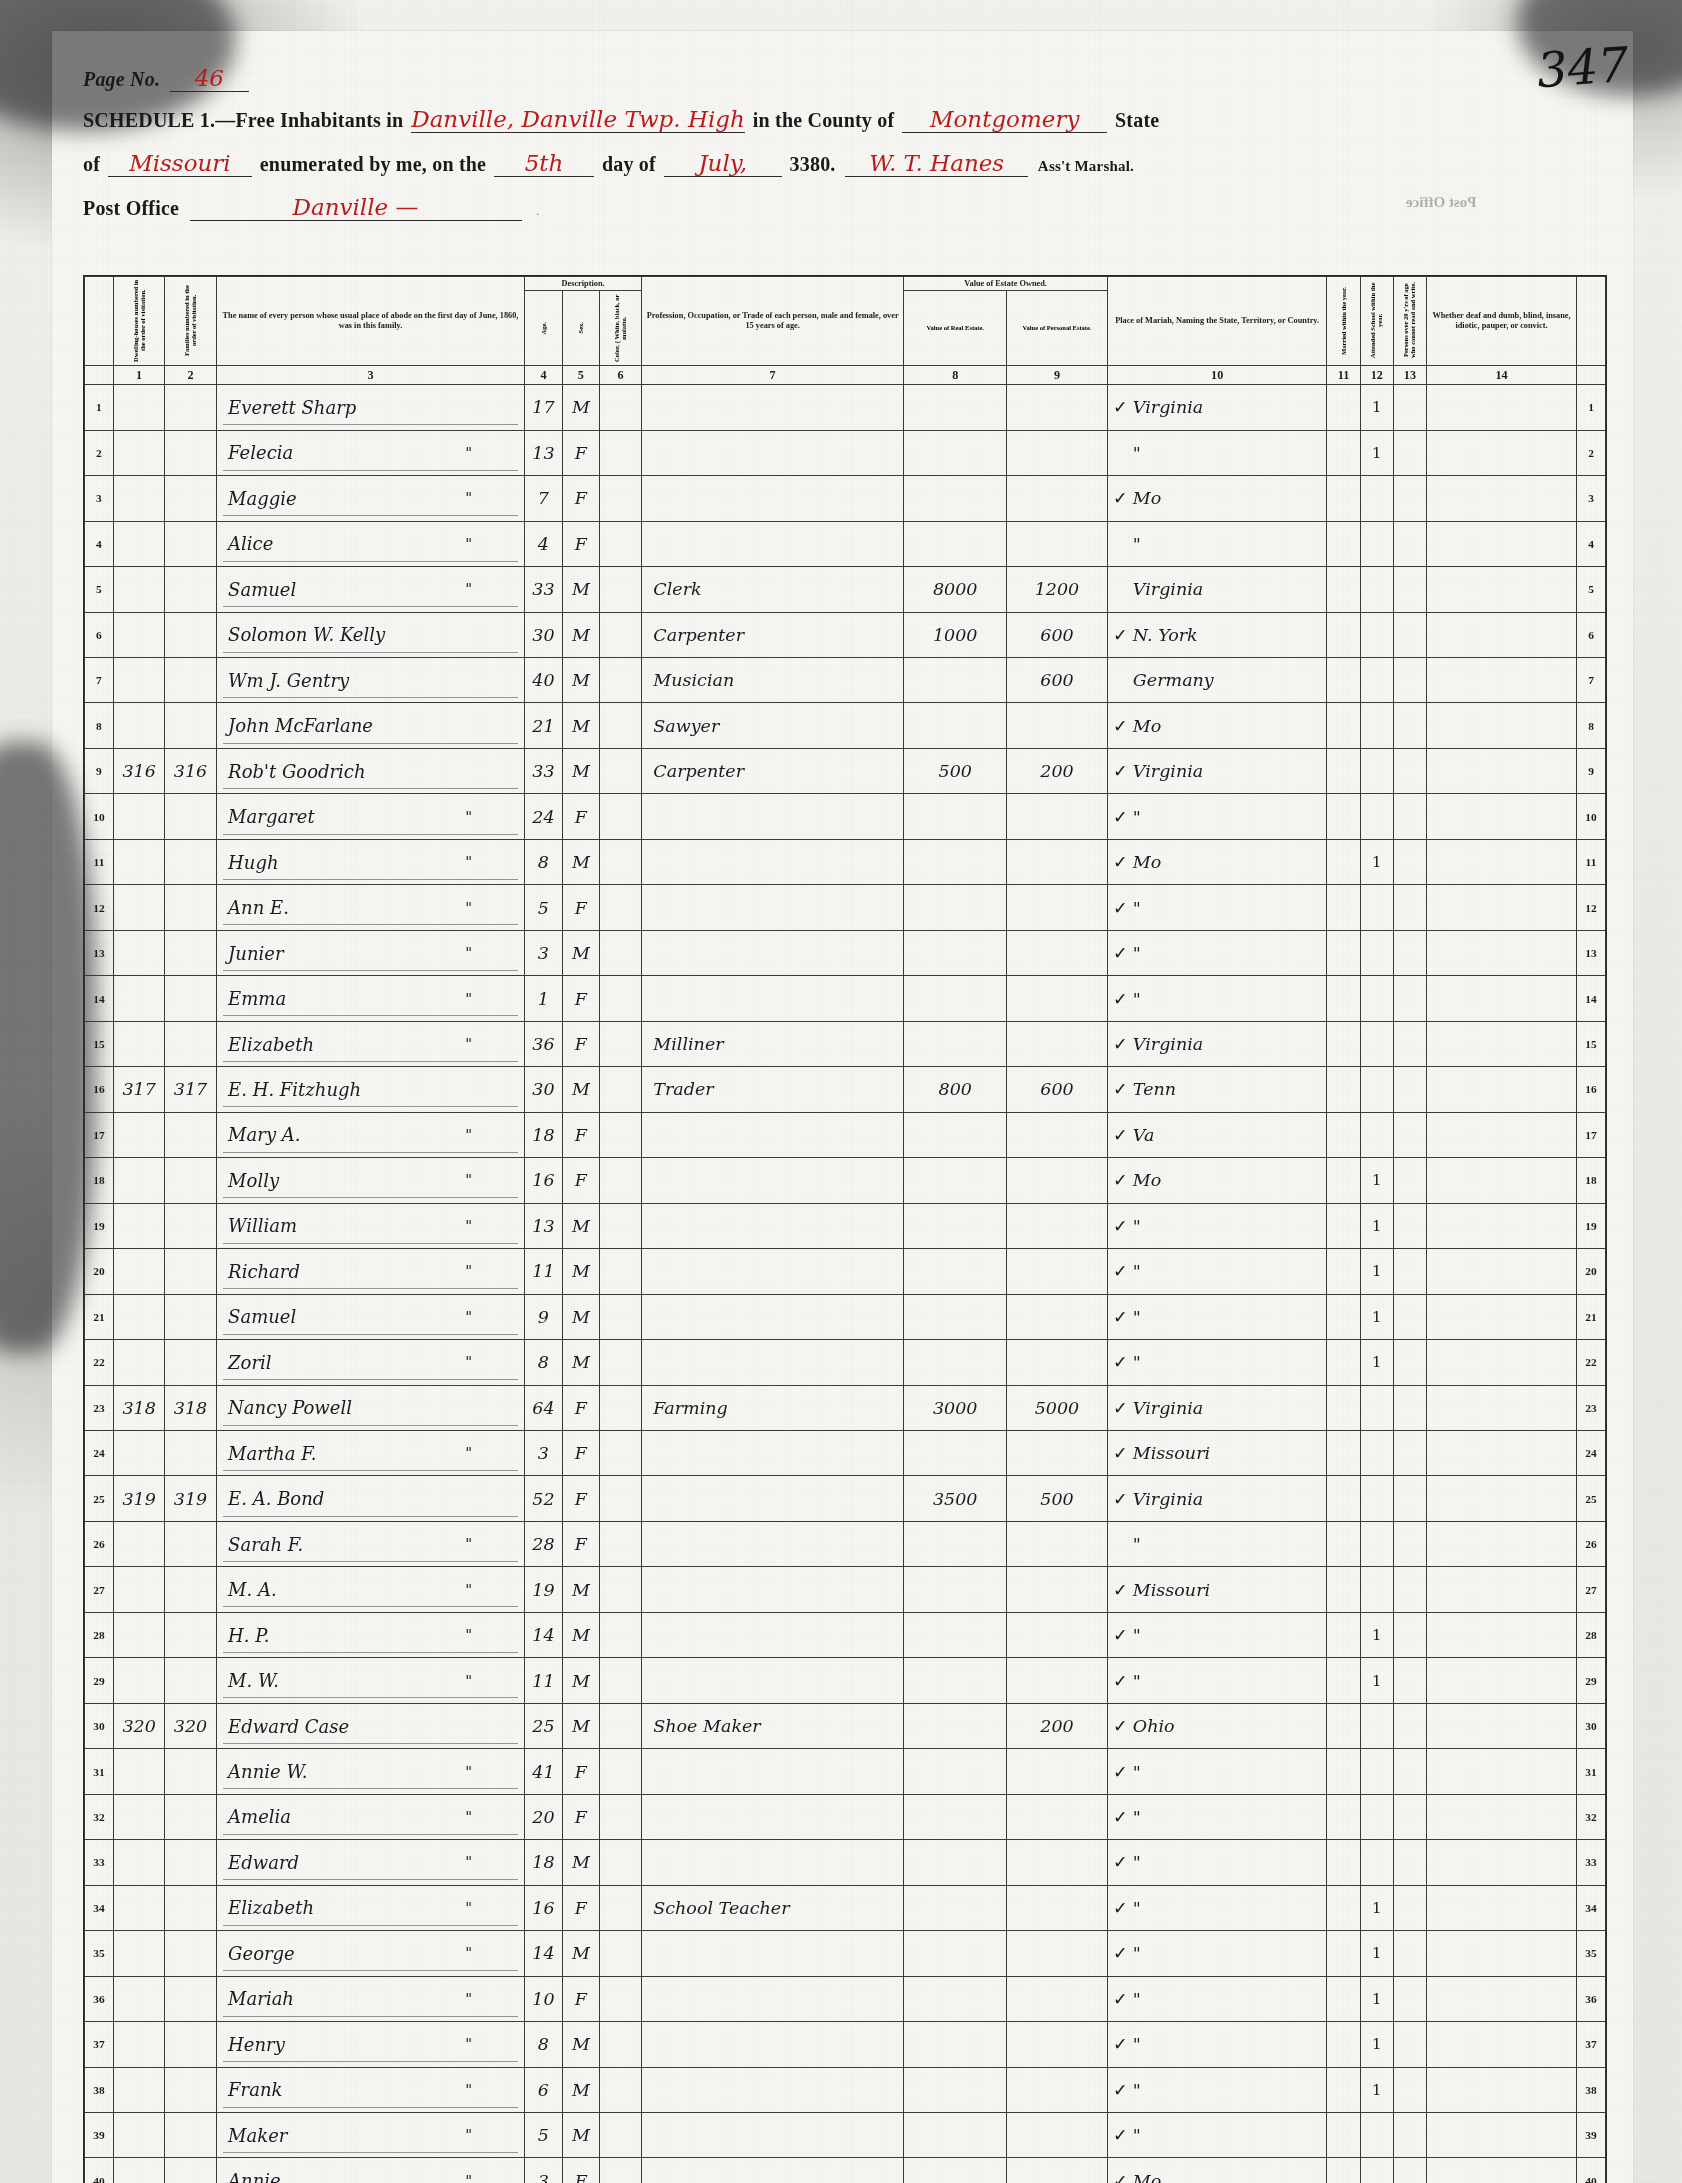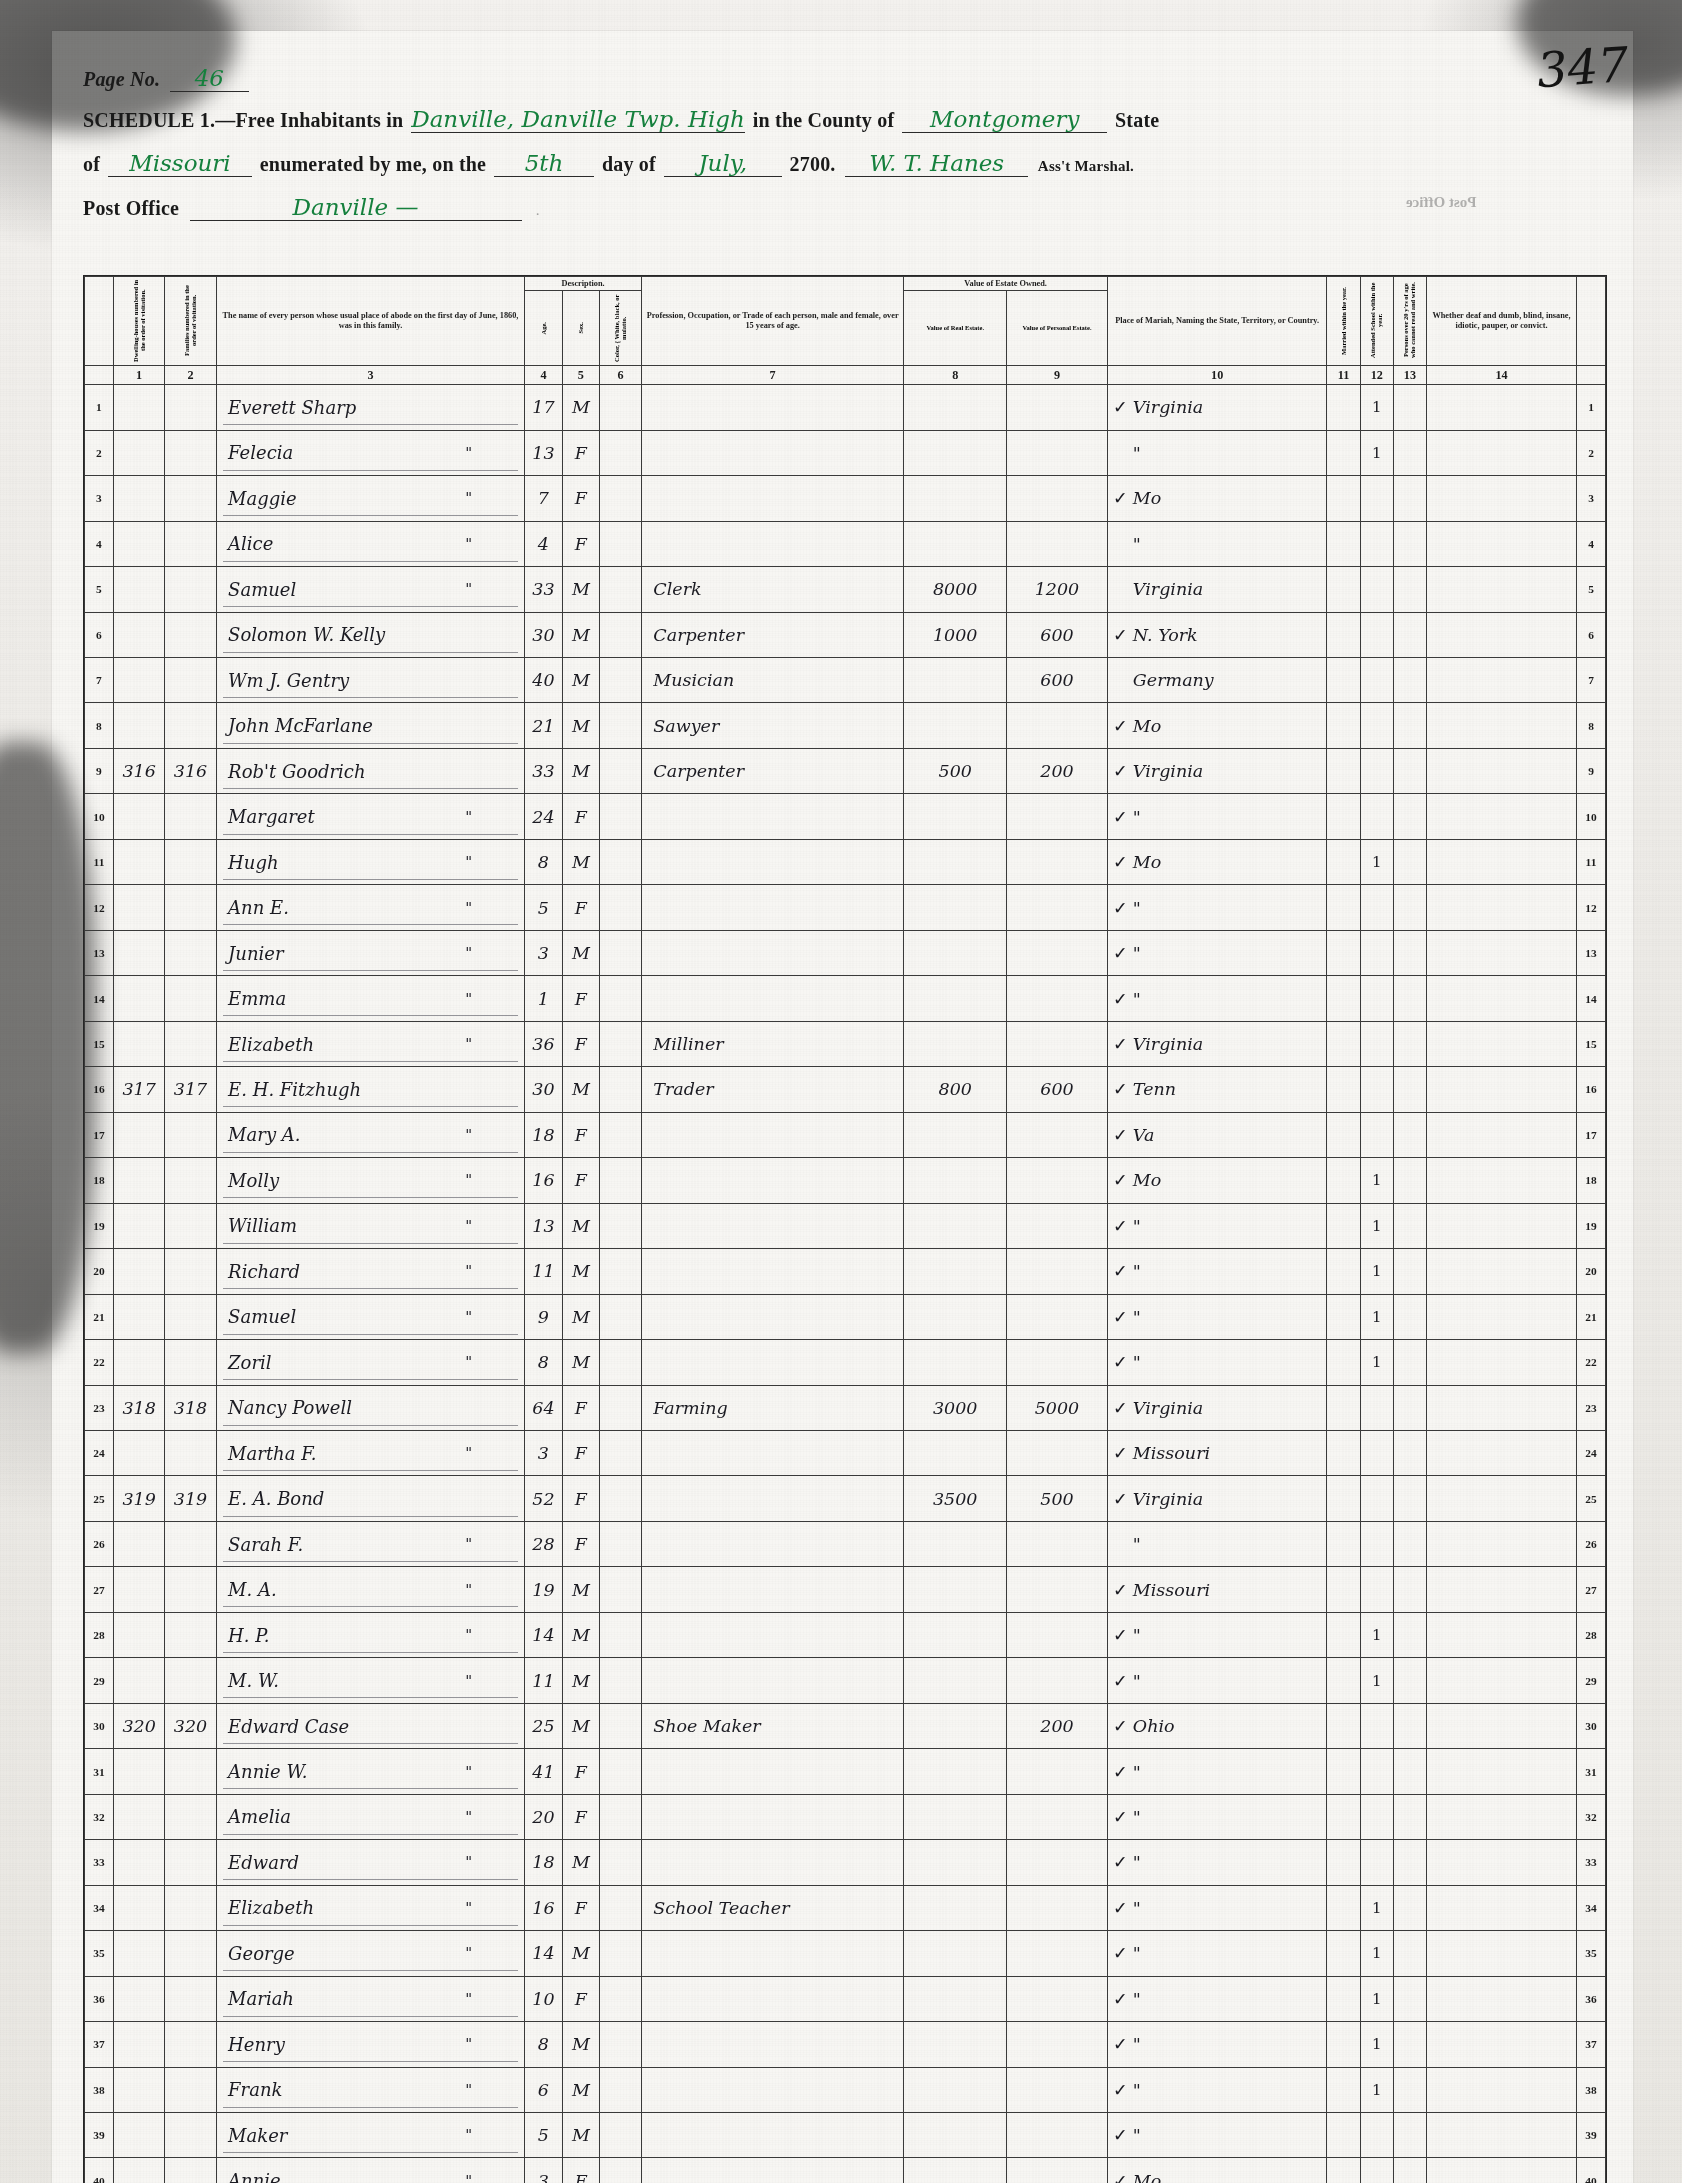--- a/index.html
+++ b/index.html
@@ -31,21 +31,21 @@
   .grain{
     position:absolute;inset:0;
     background:
       repeating-linear-gradient(0deg, rgba(0,0,0,.012) 0 0.9px, rgba(0,0,0,0) 0.9px 2.2px),
       repeating-linear-gradient(90deg, rgba(0,0,0,.010) 0 1.3px, rgba(0,0,0,0) 1.3px 3.1px);
     pointer-events:none;
   }
   
   .hdr{position:absolute;left:83px;top:65px;width:1520px;color:#1a1a1a;}
   .printed{font-family:"Liberation Serif",serif;font-weight:bold;font-size:20px;letter-spacing:0.2px;}
-  .script{font-family:"DejaVu Serif",serif;font-style:italic;font-size:23px;color:#15803d;}
+  .script{font-family:"DejaVu Serif",serif;font-style:italic;font-size:23px;color:#b91c1c;}
   .ul{border-bottom:1.3px solid #2b2b2b;display:inline-block;text-align:center;}
   .bigno{position:absolute;right:-26px;top:-26px;font-family:"DejaVu Serif",serif;font-size:48px;font-style:italic;color:#141414;transform:rotate(-4deg);}
   .line{position:absolute;left:0;white-space:nowrap;}
   
   .tbl{position:absolute;left:83px;top:275px;width:1524px;height:1930px;border:1.3px solid #262626;box-sizing:border-box;background:transparent;}
   table{border-collapse:collapse;width:100%;height:100%;table-layout:fixed;}
   th,td{border:0.9px solid #3a3a3a;padding:0;vertical-align:middle;}
   .hcell{font-size:8.3px;line-height:1.15;text-align:center;font-weight:bold;font-family:"Liberation Serif",serif;color:#1c1c1c;padding:1.7px 1.3px;}
   .hsmall{font-size:6.5px;font-weight:bold;line-height:1.1;}
   .vert{writing-mode:vertical-rl;transform:rotate(180deg);font-size:6.5px;font-weight:bold;line-height:1.15;margin:0 auto;white-space:normal;max-height:83px;}
@@ -94,21 +94,21 @@
       <span class="printed">State</span>
     </div>
 
     <div class="line" style="top:85px;">
       <span class="printed">of</span>
       <span class="script ul" style="min-width:144px;margin:0 6.1px;">Missouri</span>
       <span class="printed">enumerated by me, on the</span>
       <span class="script ul" style="min-width:100px;margin:0 6.1px;">5th</span>
       <span class="printed">day of</span>
       <span class="script ul" style="min-width:118px;margin:0 6.1px;">July,</span>
-      <span class="printed">2700.</span>
+      <span class="printed">3380.</span>
       <span class="script ul" style="min-width:183px;margin:0 7.9px;">W. T. Hanes</span>
       <span class="printed" style="font-size:15px;">Ass't Marshal.</span>
     </div>
 
     <div class="line" style="top:129px;">
       <span class="printed">Post Office</span>
       <span class="script ul" style="min-width:332px;margin-left:8.7px;">Danville —</span>
       <span class="printed" style="font-size:11.4px;padding-left:13px;color:rgba(60,60,60,.45);">.</span>
     </div>
 

